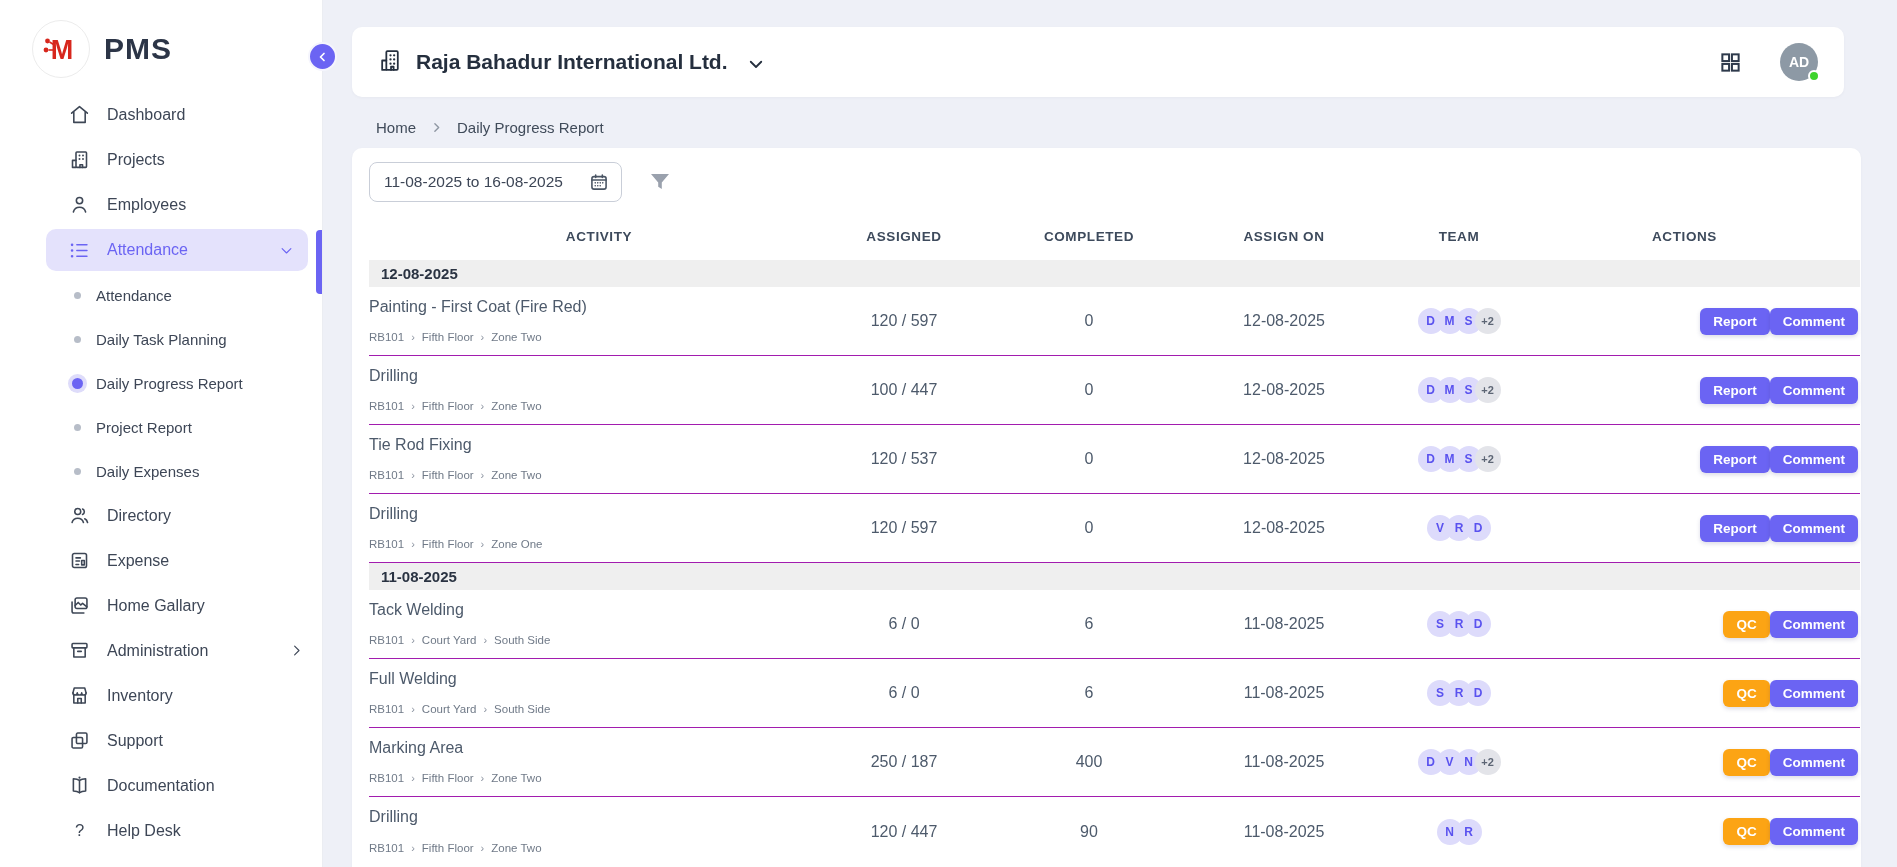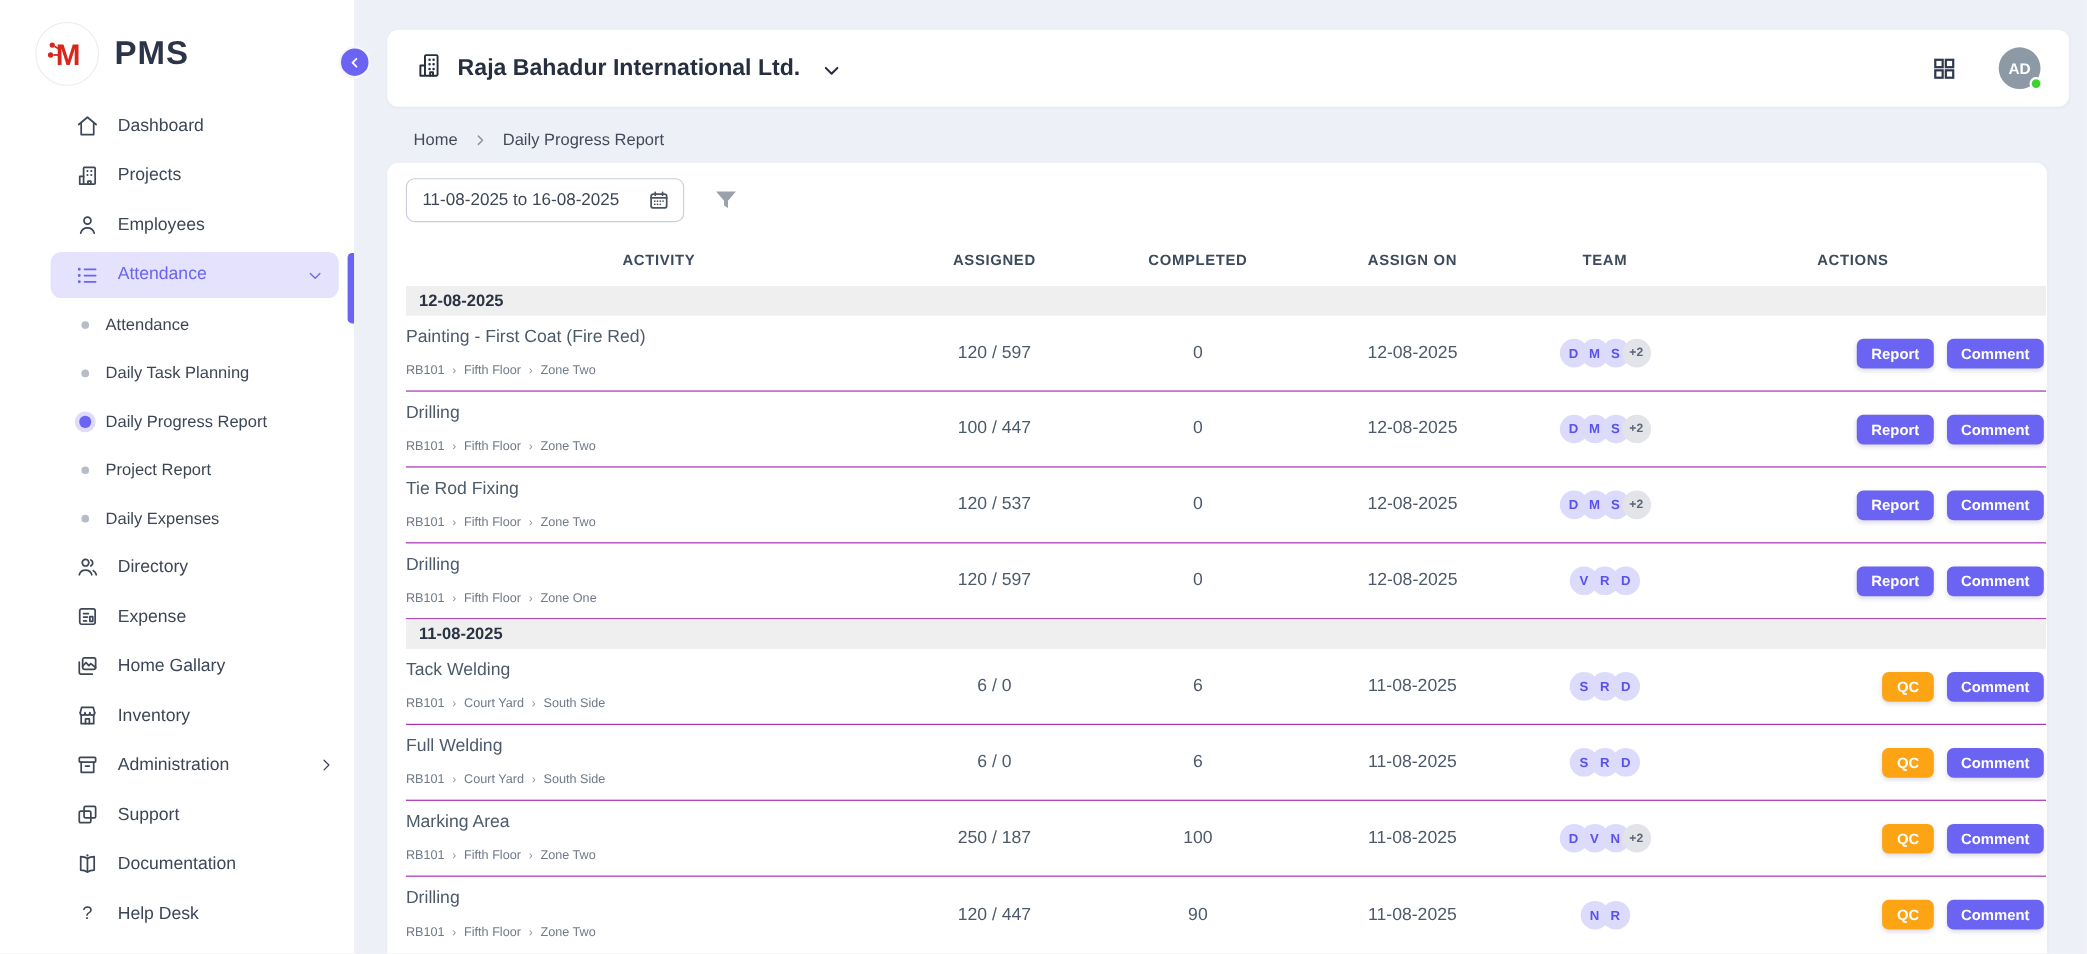--- a/index.html
+++ b/index.html
@@ -26,21 +26,21 @@
   .sub-item{display:flex;align-items:center;height:44px;padding-left:42px;color:var(--text);font-size:15px;cursor:pointer;}
   .sub-item .dot{width:7px;height:7px;border-radius:50%;background:#b7bdc8;margin-right:15px;flex:0 0 auto;}
   .sub-item.active .dot{width:11px;height:11px;background:var(--accent);box-shadow:0 0 0 4px #dedcfa;margin-left:-2px;margin-right:13px;}
   .sub-item .slabel{}
   .active-bar{position:absolute;right:0;top:230px;width:6px;height:64px;background:var(--accent);border-radius:4px 0 0 4px;}
 
   .collapse-btn{position:absolute;left:308px;top:42px;width:29px;height:29px;border-radius:50%;background:var(--accent);color:#fff;border:2px solid #f5f5fd;z-index:5;display:flex;align-items:center;justify-content:center;cursor:pointer;font-size:15px;font-weight:bold;}
 
   
   .main{flex:1;display:flex;flex-direction:column;height:867px;overflow:hidden;}
-  .topbar{margin:27px 16px 0 29px;height:70px;background:#fff;border-radius:10px;display:flex;align-items:center;padding:0 26px;box-shadow:0 1px 3px rgba(40,50,80,.04);}
+  .topbar{margin:27px 53px 0 29px;height:70px;background:#fff;border-radius:10px;display:flex;align-items:center;padding:0 26px;box-shadow:0 1px 3px rgba(40,50,80,.04);}
   .company{display:flex;align-items:center;gap:13px;cursor:pointer;color:#252f3e;}
   .company .ctitle{font-size:21px;font-weight:700;}
   .topbar-right{margin-left:auto;display:flex;align-items:center;gap:38px;}
   .grid-btn{color:#2e3a4c;cursor:pointer;display:flex;}
   .avatar{width:38px;height:38px;border-radius:50%;background:#8d99a5;color:#fff;font-size:14px;font-weight:700;display:flex;align-items:center;justify-content:center;position:relative;cursor:pointer;}
   .avatar .status{position:absolute;right:-2px;bottom:-1px;width:12px;height:12px;border-radius:50%;background:var(--online);border:2px solid #fff;}
 
   .breadcrumb{margin:22px 0 0 53px;display:flex;align-items:center;gap:14px;font-size:15px;color:#404b5a;}
   .breadcrumb .bc-sep{color:#8f97a3;display:flex;}
   .breadcrumb .bc-home{cursor:pointer;}
@@ -63,21 +63,21 @@
   .trow:last-child{border-bottom:none;}
   .cell{text-align:center;font-size:16px;color:#4d5a6b;}
   .cell-activity{text-align:left;display:flex;flex-direction:column;justify-content:space-between;height:100%;padding:11px 0 12px 0;}
   .act-title{font-size:16px;color:#4d5a6b;}
   .act-path{display:flex;align-items:center;gap:7px;font-size:11.5px;color:#707a88;}
   .act-path .psep{color:#8b93a0;font-size:11px;line-height:1;}
   .cell-team{display:flex;justify-content:center;}
   .tavatar{width:26px;height:26px;border-radius:50%;background:var(--avatar-bg);color:var(--avatar-text);font-size:12px;font-weight:700;display:flex;align-items:center;justify-content:center;margin-left:-7px;cursor:pointer;}
   .tavatar:first-child{margin-left:0;}
   .tavatar.more{background:var(--more-bg);color:#5d6675;font-size:11px;}
-  .cell-actions{display:flex;justify-content:flex-end;gap:12px;padding-right:2px;}
+  .cell-actions{display:flex;justify-content:flex-end;padding-right:2px;}
   .btn{height:27px;border:none;border-radius:6px;color:#fff;font-size:13.5px;font-weight:700;padding:0 13px;cursor:pointer;box-shadow:0 2px 4px rgba(60,60,120,.18);}
   .btn-primary{background:var(--accent);}
   .btn-warn{background:var(--qc);}
 </style>
 </head>
 <body>
 
 <div class="app">
 
   <aside class="sidebar">
@@ -184,42 +184,42 @@
               <rect x="7" y="3.5" width="13.5" height="12" rx="2"></rect>
               <path d="M7 12l3.5-3.5 3 3 2-2 5 4"></path>
               <path d="M3.5 8v10.5a2 2 0 0 0 2 2H17"></path>
             </svg>
           </span>
           <span>Home Gallary</span>
         </div>
         <div class="nav-item">
           <span class="nicon">
             <svg width="21" height="21" viewBox="0 0 24 24" fill="none" stroke="currentColor" stroke-width="1.8" stroke-linecap="round" stroke-linejoin="round">
+              <rect x="3.5" y="4" width="17" height="5" rx="1"></rect>
+              <path d="M5.5 9v10.5h13V9"></path>
+              <path d="M10 13h4"></path>
+            </svg>
+          </span>
+          <span>Administration</span>
+          <span class="chev">
+            <svg width="15" height="15" viewBox="0 0 24 24" fill="none" stroke="currentColor" stroke-width="1.8" stroke-linecap="round" stroke-linejoin="round">
+              <polyline points="9 5 16 12 9 19"></polyline>
+            </svg>
+          </span>
+        </div>
+        <div class="nav-item">
+          <span class="nicon">
+            <svg width="21" height="21" viewBox="0 0 24 24" fill="none" stroke="currentColor" stroke-width="1.8" stroke-linecap="round" stroke-linejoin="round">
               <path d="M4.5 9 6 3.5h12L19.5 9"></path>
               <path d="M4.5 9a2.5 2.5 0 0 0 5 0 2.5 2.5 0 0 0 5 0 2.5 2.5 0 0 0 5 0"></path>
               <path d="M5.5 11.5v9h13v-9"></path>
               <path d="M10 20.5v-5h4v5"></path>
             </svg>
           </span>
           <span>Inventory</span>
-        </div>
-        <div class="nav-item">
-          <span class="nicon">
-            <svg width="21" height="21" viewBox="0 0 24 24" fill="none" stroke="currentColor" stroke-width="1.8" stroke-linecap="round" stroke-linejoin="round">
-              <rect x="3.5" y="4" width="17" height="5" rx="1"></rect>
-              <path d="M5.5 9v10.5h13V9"></path>
-              <path d="M10 13h4"></path>
-            </svg>
-          </span>
-          <span>Administration</span>
-          <span class="chev">
-            <svg width="15" height="15" viewBox="0 0 24 24" fill="none" stroke="currentColor" stroke-width="1.8" stroke-linecap="round" stroke-linejoin="round">
-              <polyline points="9 5 16 12 9 19"></polyline>
-            </svg>
-          </span>
         </div>
         <div class="nav-item">
           <span class="nicon">
             <svg width="21" height="21" viewBox="0 0 24 24" fill="none" stroke="currentColor" stroke-width="1.8" stroke-linecap="round" stroke-linejoin="round">
               <rect x="8.5" y="3.5" width="12" height="12" rx="1.5"></rect>
               <rect x="3.5" y="8.5" width="12" height="12" rx="1.5"></rect>
             </svg>
           </span>
           <span>Support</span>
         </div>
@@ -476,21 +476,21 @@
               <div class="act-title">Marking Area</div>
               <div class="act-path">
                 <span>RB101</span>
                 <span class="psep">›</span>
                 <span>Fifth Floor</span>
                 <span class="psep">›</span>
                 <span>Zone Two</span>
               </div>
             </div>
             <div class="cell">250 / 187</div>
-            <div class="cell">100</div>
+            <div class="cell">400</div>
             <div class="cell">11-08-2025</div>
             <div class="cell-team">
               <span class="tavatar">D</span>
               <span class="tavatar">V</span>
               <span class="tavatar">N</span>
               <span class="tavatar more">+2</span>
             </div>
             <div class="cell-actions">
               <button class="btn btn-warn">QC</button>
               <button class="btn btn-primary">Comment</button>

